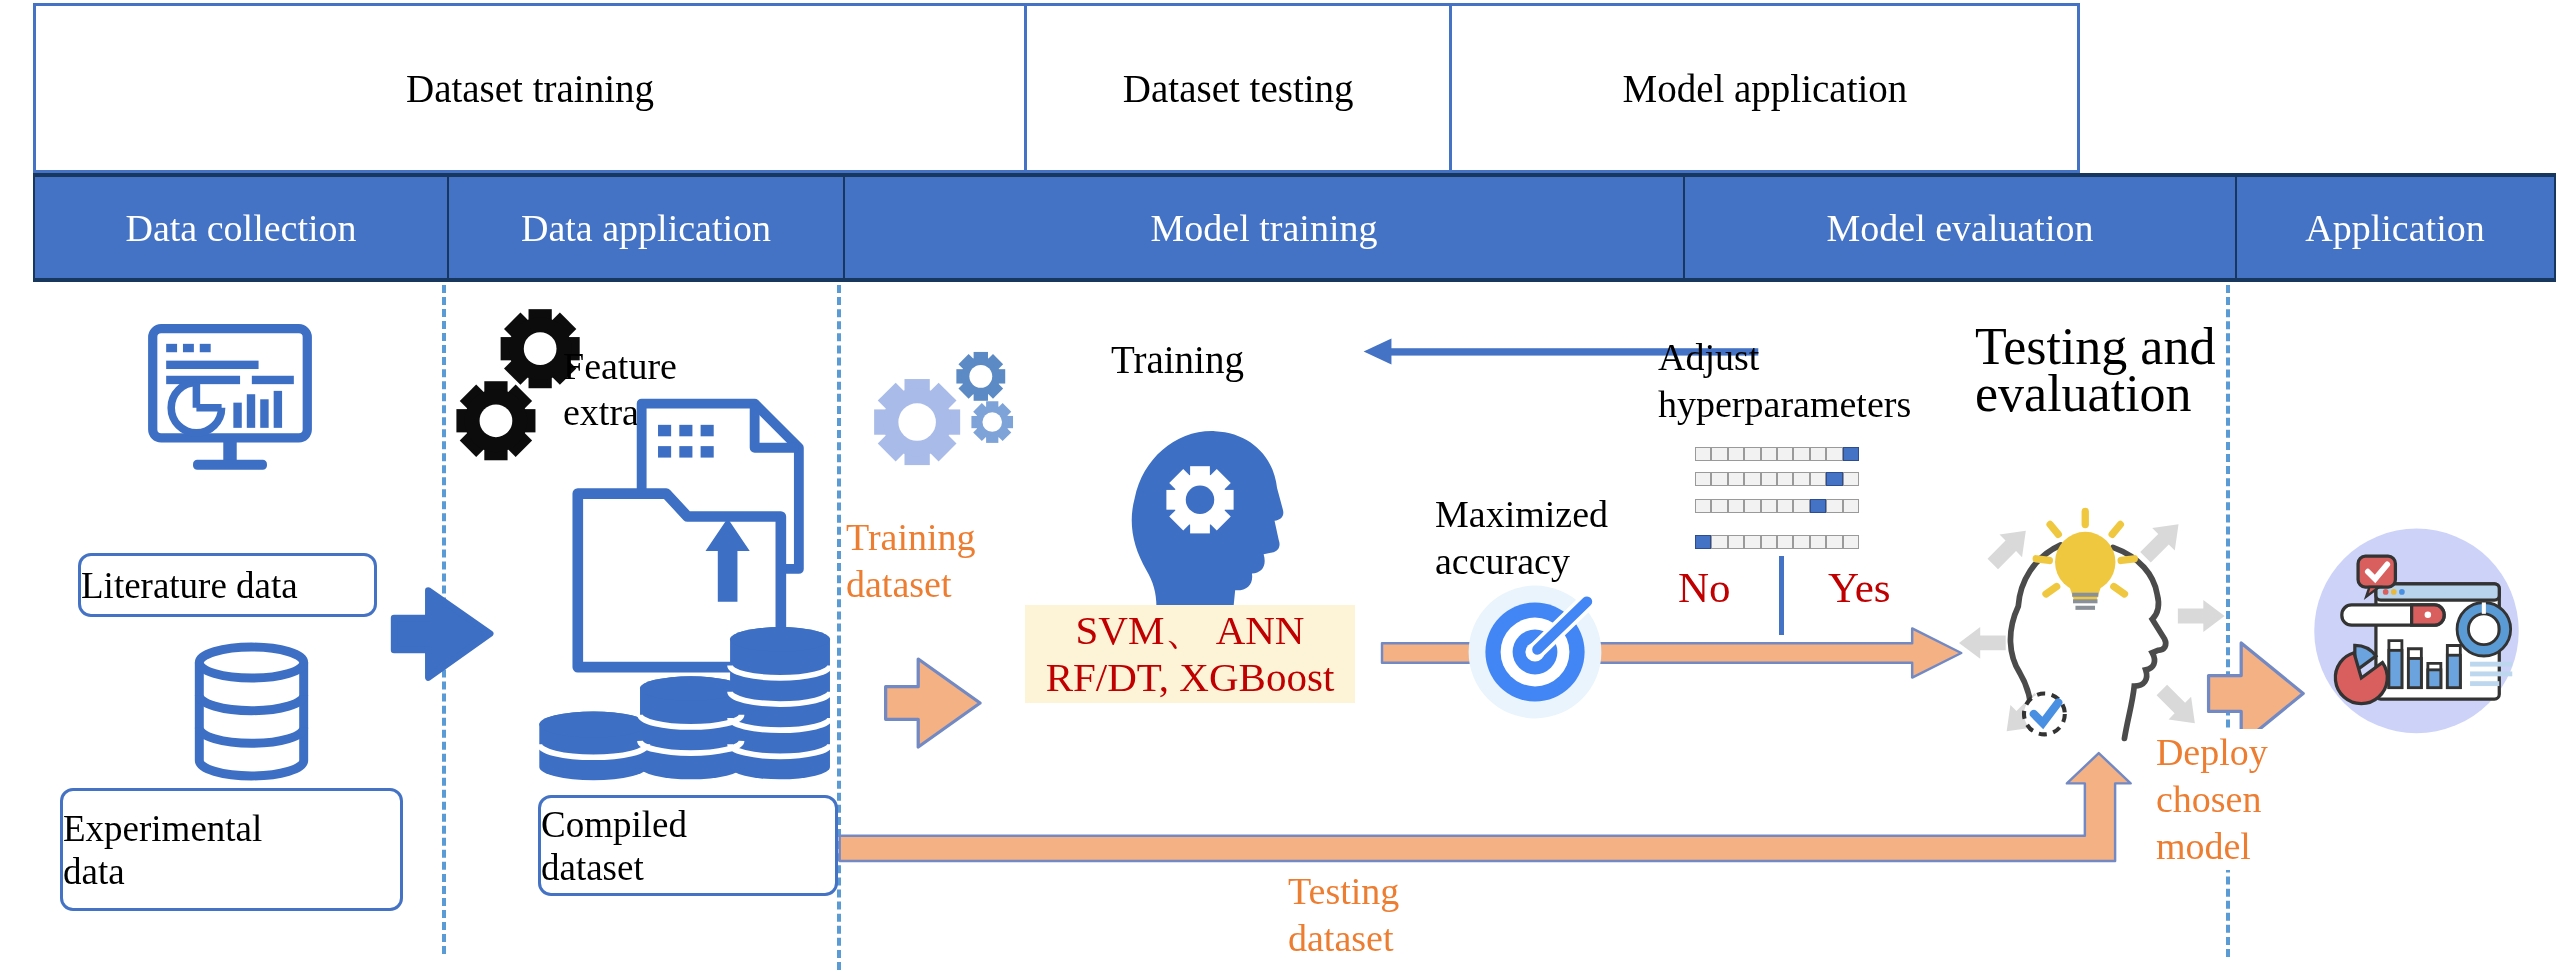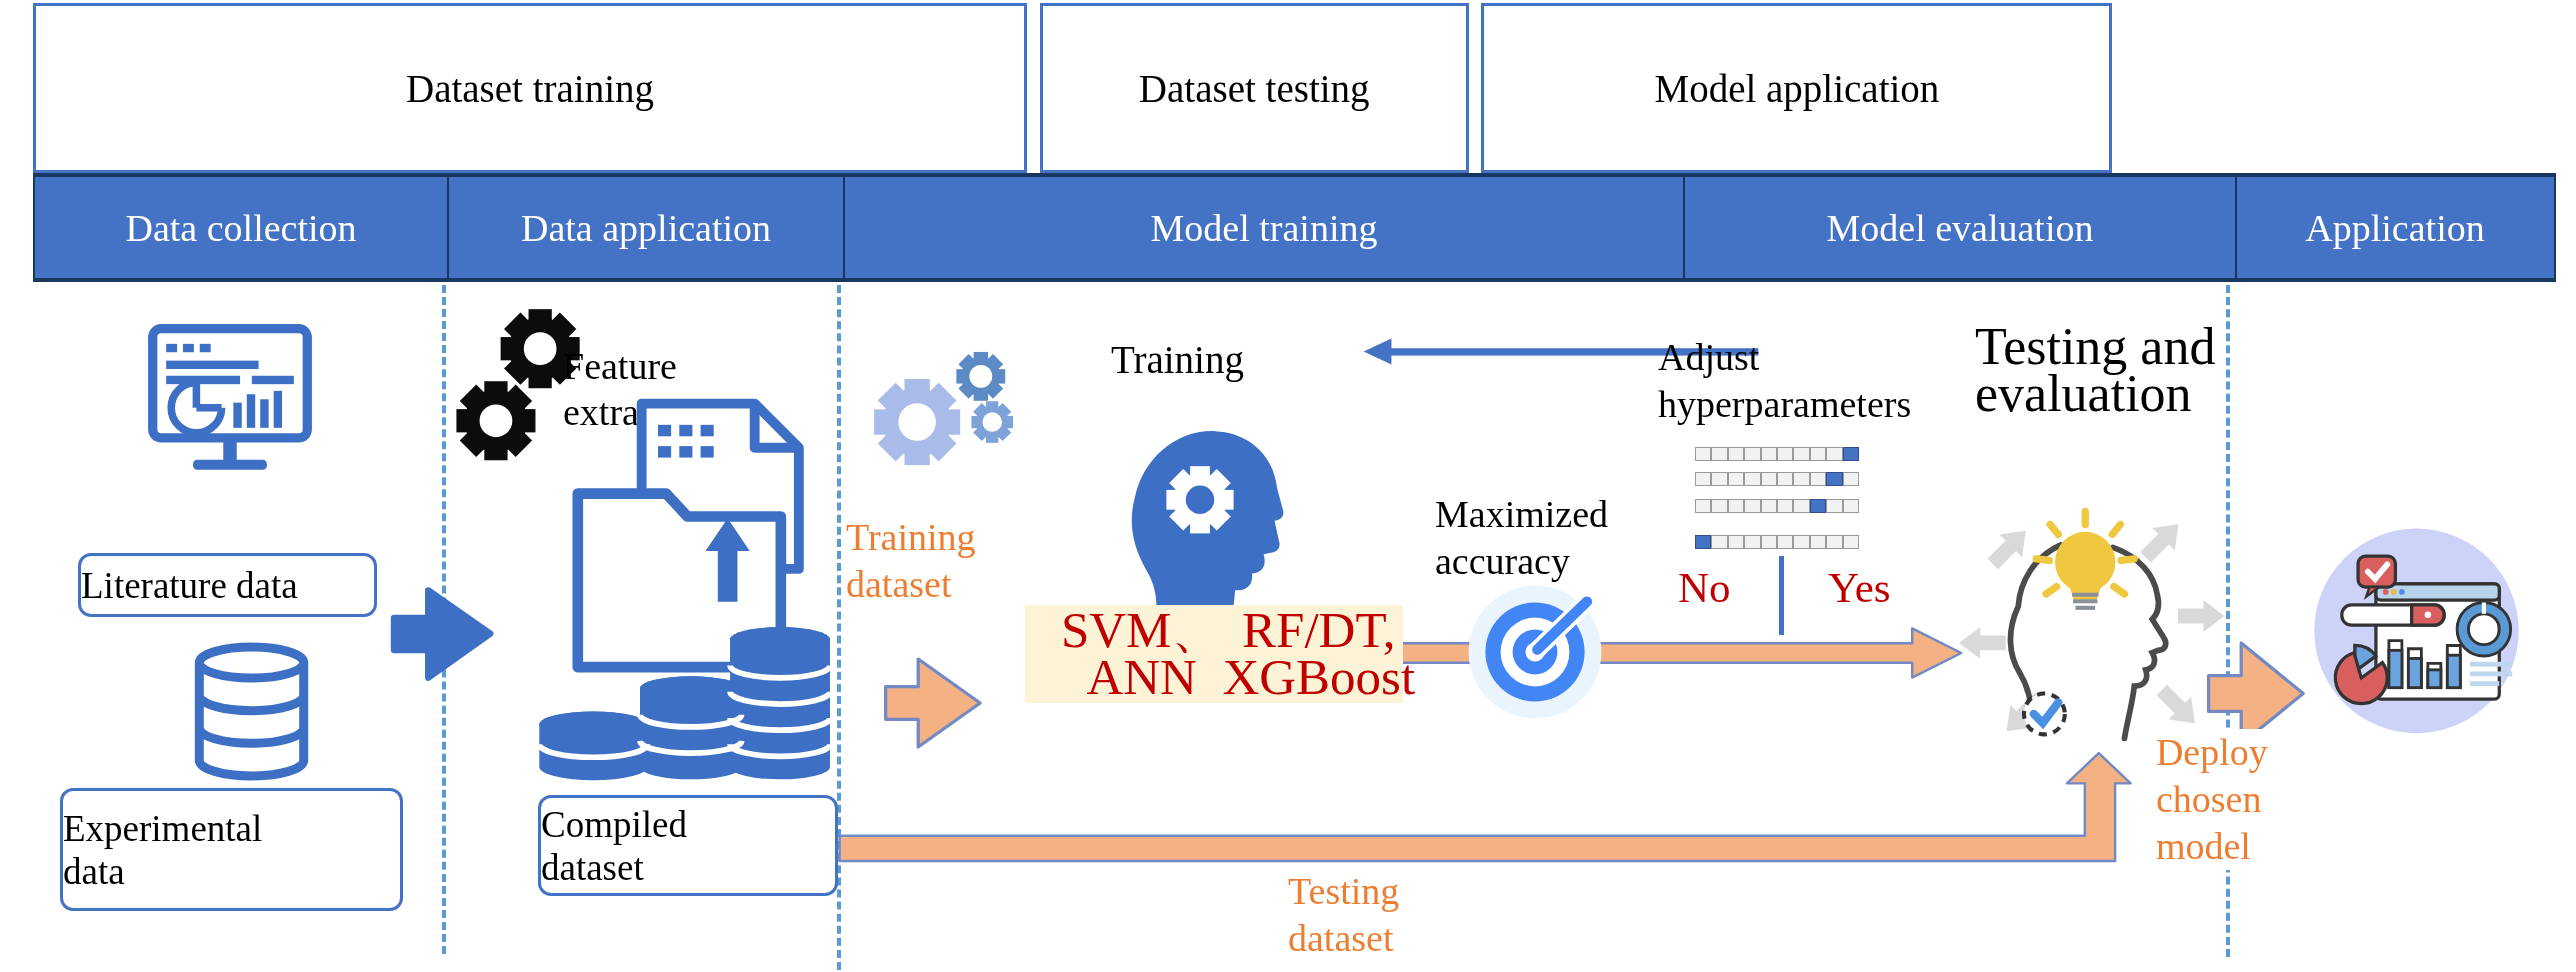--- a/index.html
+++ b/index.html
@@ -1,39 +1,39 @@
 <!DOCTYPE html>
 <html style="--header_blue: #4472c4; --header_border: #17375e; --icon_blue: #3d6fc4; --orange_text: #ed7d31; --arrow_fill: #f4b183; --arrow_stroke: #7289c4; --dark_red: #c00000; --cream: #fdf3d7; --dashed: #5b9bd5; --lavender: #cdd3f8; --bulb: #f0c83f; --gray_arrow: #d9d9d9;font-size:13px"><head>
 <meta charset="utf-8">
 <style>
   html,body{margin:0;padding:0;background:#fff;}
   .canvas{position:relative;width:2576px;height:972px;background:#fff;overflow:hidden;
           font-family:"Liberation Serif","DejaVu Serif",serif;color:#000;}
   
-  .row1{position:absolute;left:33px;top:3.3px;width:2523px;height:170px;display:flex;gap:16px;}
+  .row1{position:absolute;left:33px;top:3.3px;width:2523px;height:170px;display:flex;}
   .row1 .cell{box-sizing:border-box;border:3.3px solid var(--header_blue,#4472c4);background:#fff;
               display:flex;align-items:center;justify-content:center;font-size:39px;}
   .row1 .cell+.cell{margin-left:-3.3px;}
   .row2{position:absolute;left:33px;top:173px;width:2523px;height:109px;display:flex;
         background:var(--header_blue,#4472c4);box-sizing:border-box;
         border-top:4.1px solid var(--header_border,#17375e);border-bottom:4.1px solid var(--header_border,#17375e);
         border-left:2.5px solid var(--header_border,#17375e);border-right:2.5px solid var(--header_border,#17375e);}
   .row2 .cell{box-sizing:border-box;display:flex;align-items:center;justify-content:center;
               color:#fff;font-size:38px;border-right:2.5px solid var(--header_border,#17375e);}
   .row2 .cell:last-child{border-right:none;}
   .dashline{position:absolute;width:0;border-left:4.9px dashed var(--dashed,#5b9bd5);z-index:1;}
   .labelbox{position:absolute;box-sizing:border-box;border:3.3px solid var(--header_blue,#4472c4);
             border-radius:13px;background:#fff;display:flex;flex-direction:column;align-items:flex-start;
             justify-content:center;font-size:37px;line-height:43px;text-align:center;z-index:3;}
   .txt{position:absolute;text-align:left;z-index:3;}
   .orange{color:var(--orange_text,#ed7d31);}
   .darkred{color:var(--dark_red,#c00000);}
-  .algobox{position:absolute;background:var(--cream,#fdf3d7);display:flex;flex-direction:row;
-           align-items:center;justify-content:center;font-size:51px;line-height:47px;
-           color:var(--dark_red,#c00000);text-align:center;z-index:3;padding-left:48px;}
+  .algobox{position:absolute;background:var(--cream,#fdf3d7);display:flex;flex-direction:column;
+           align-items:center;justify-content:center;font-size:41px;line-height:47px;
+           color:var(--dark_red,#c00000);text-align:center;z-index:3;}
   svg.icon{position:absolute;z-index:3;overflow:visible;}
   svg.under{z-index:2;}
   .slider-wrap{position:absolute;left:1695px;top:447px;width:164px;height:106px;z-index:3;}
   .slider-row{position:absolute;left:0;width:164px;height:14px;display:flex;}
   .slider-cell{box-sizing:border-box;width:16.4px;height:14px;border:1.6px solid #9a9a9a;background:#f2f2f2;}
   .slider-cell.active{background:var(--header_blue,#4472c4);border-color:#2e4d8f;}
   .vdivider{position:absolute;background:var(--header_blue,#4472c4);z-index:3;}
   .deploy{background:#fff;padding:0 4.9px;z-index:4;}
 </style>
 </head>

